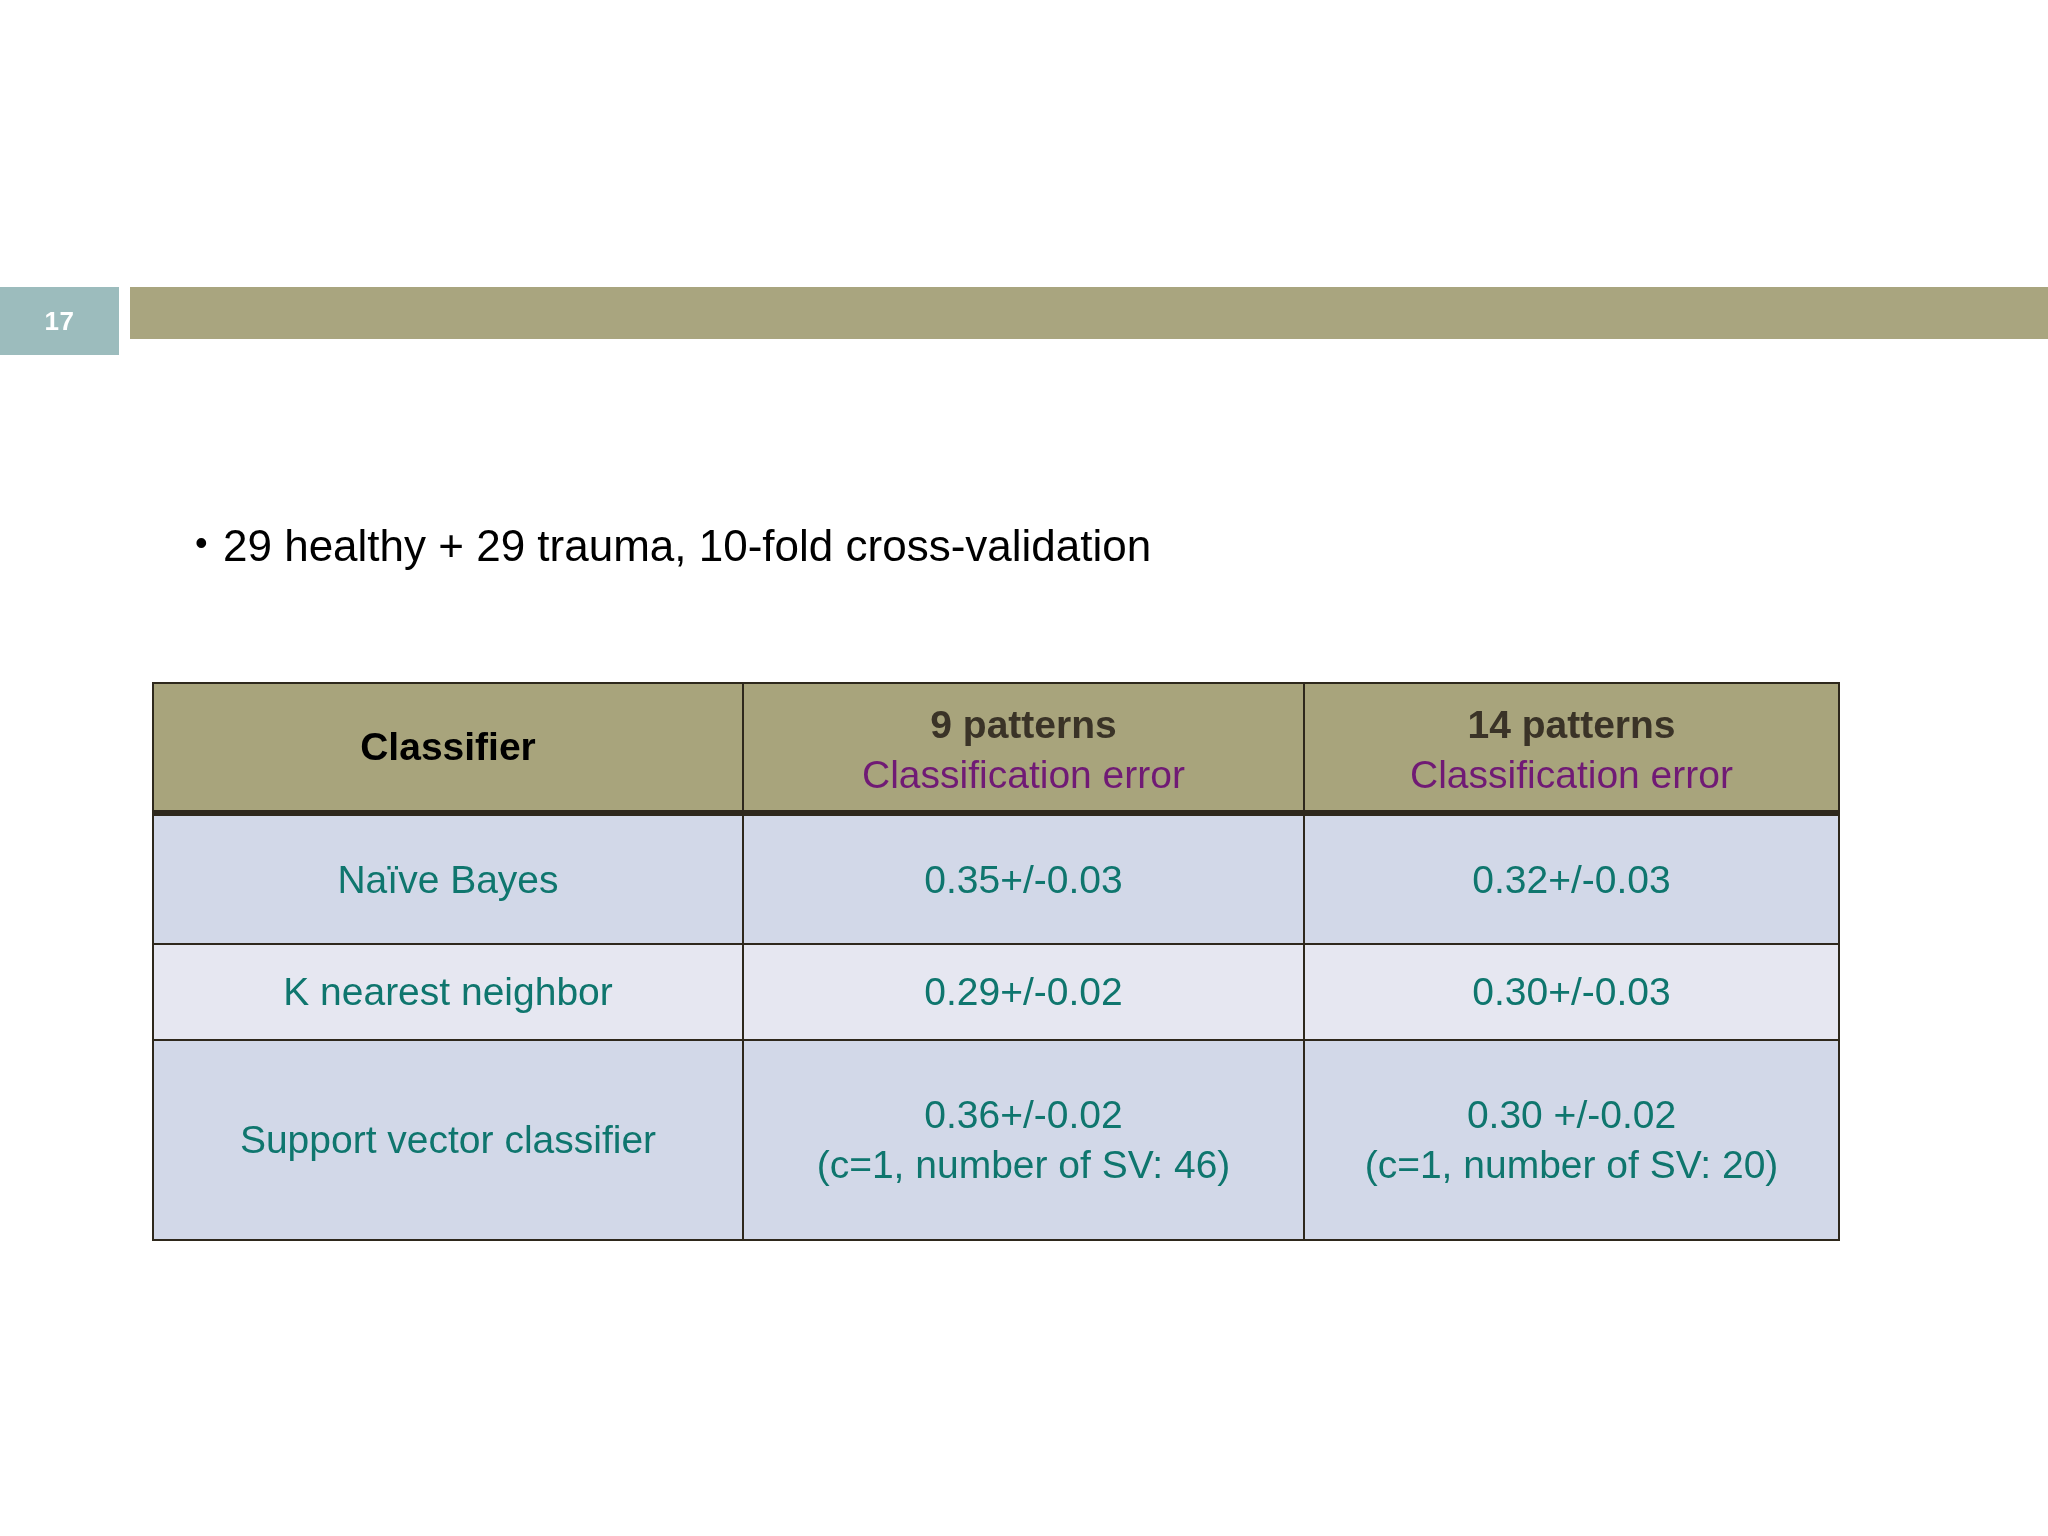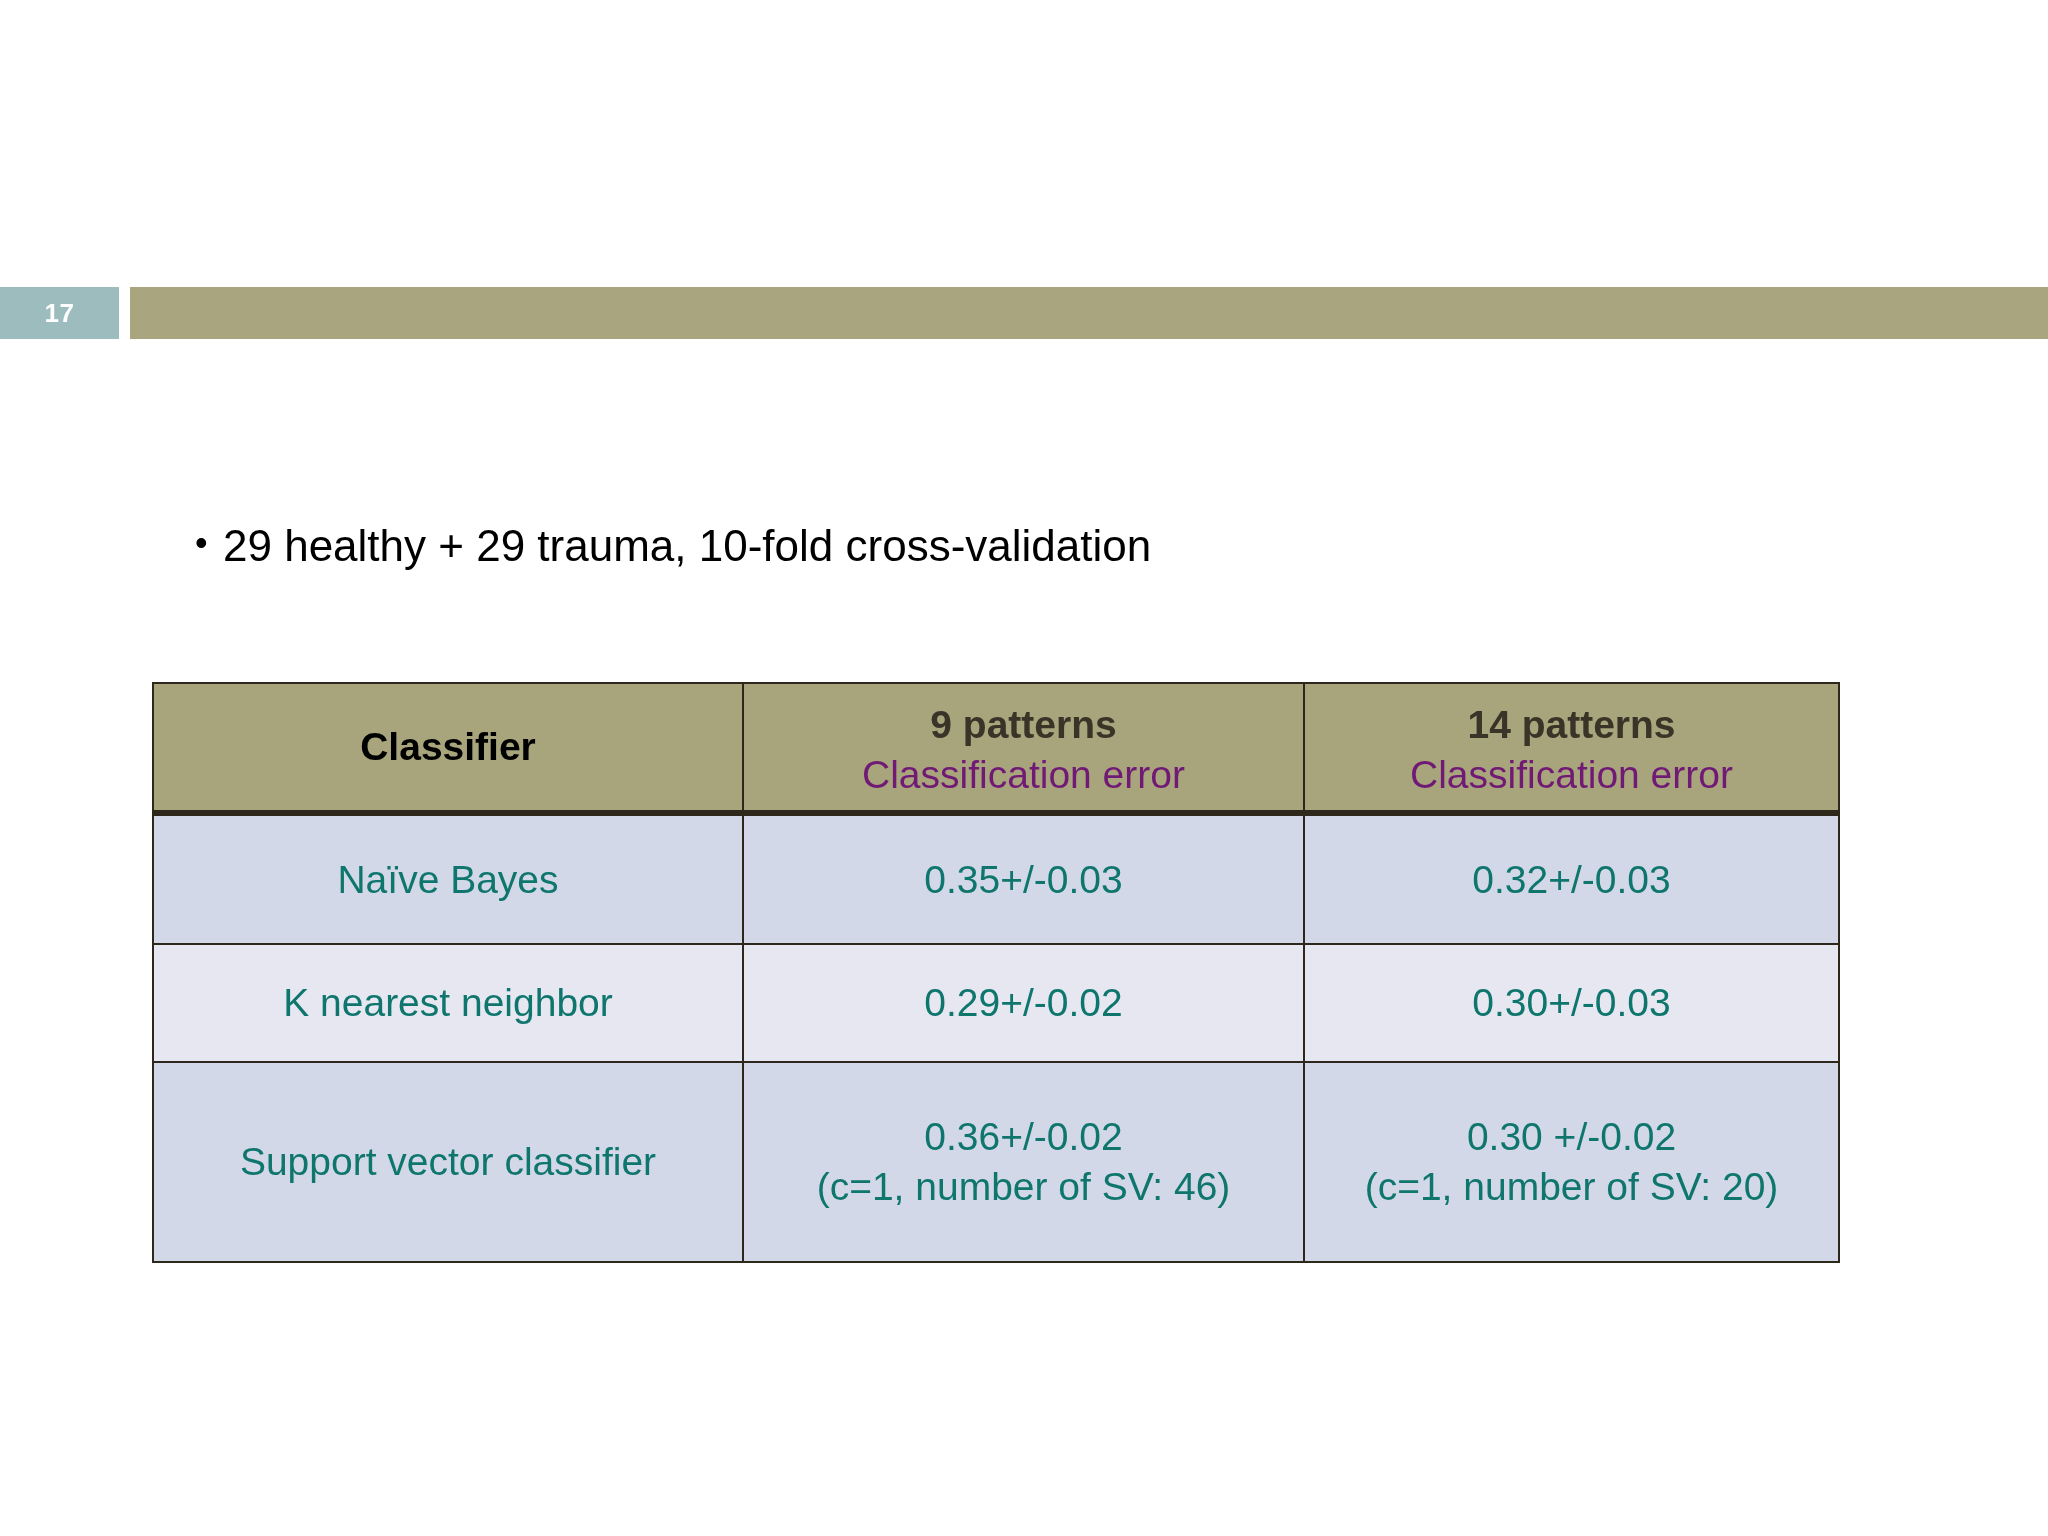--- a/index.html
+++ b/index.html
@@ -43,21 +43,21 @@
     top: 287px;
     width: 1918px;
     height: 52px;
     background: #a9a57f;
   }
   .slide-number-box {
     position: absolute;
     left: 0px;
     top: 287px;
     width: 119px;
-    height: 52px;
+    height: 68px;
     background: #9cbcbd;
     display: flex;
     align-items: center;
     justify-content: center;
   }
   .slide-number {
     color: #ffffff;
     font-family: "Liberation Sans", sans-serif;
     font-weight: bold;
     font-size: 26px;
@@ -141,21 +141,21 @@
   }
 
   .results-table tbody tr.row-a td { background: #d2d8e8; }
   .results-table tbody tr.row-b td { background: #e6e7f1; }
 
   .results-table tbody td {
     font-size: 39px;
     line-height: 1.3;
   }
   .row-h1 { height: 131px; }
-  .row-h2 { height: 118px; margin-top: 9px; }
+  .row-h2 { height: 96px; margin-top: 9px; }
   .row-h3 { height: 200px; }
 
   .cell-line {
     display: block;
     line-height: 1.28;
   }
   .cell-sub {
     display: block;
     line-height: 1.28;
   }

